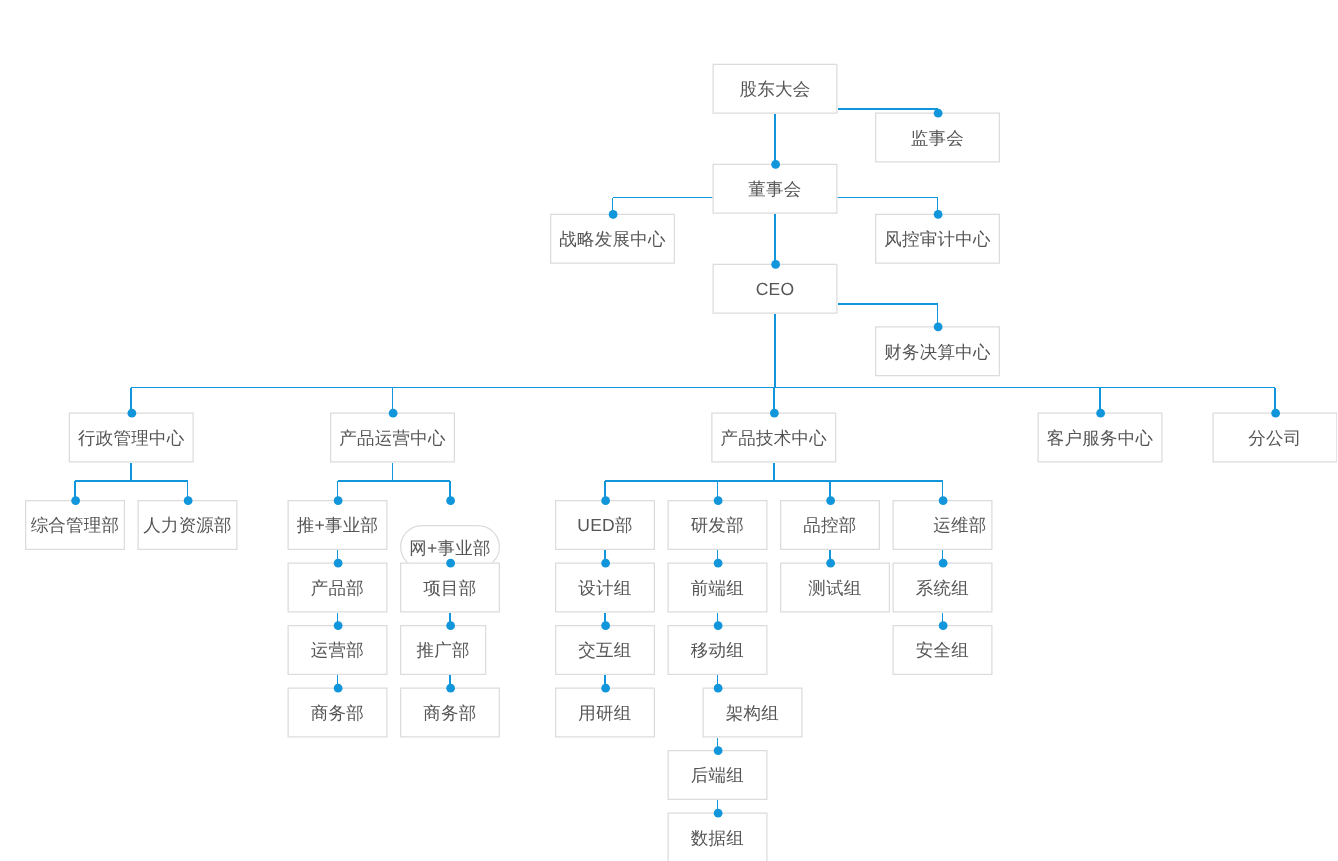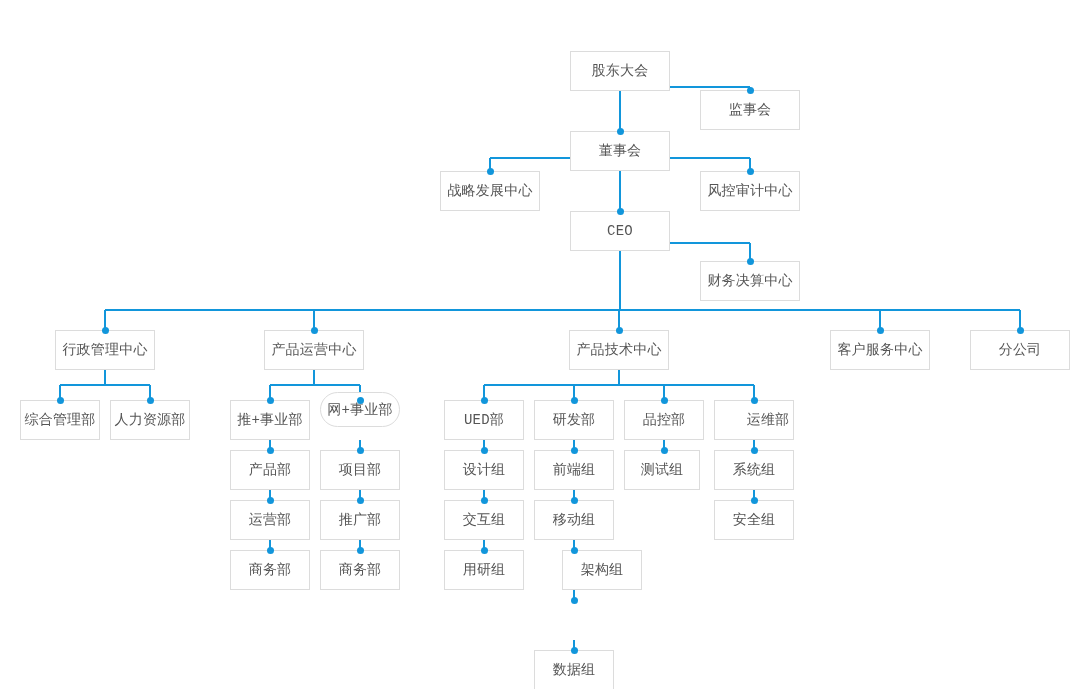--- a/index.html
+++ b/index.html
@@ -40,21 +40,20 @@
     background: #ffffff;
     display: flex;
     align-items: center;
     justify-content: center;
     color: #555555;
     font-size: 14px;
     line-height: 1;
     letter-spacing: 0.2px;
     white-space: nowrap;
     user-select: none;
-    font-family: Liberation Mono, monospace;
   }
   .node-label {
     display: block;
   }
   .dot {
     position: absolute;
     border-radius: 50%;
     background: #1296db;
   }
 </style>
@@ -160,27 +159,27 @@
       </div>
       <div class="node" style="left: 230px; top: 450px; width: 80px; height: 40px;">
         <span class="node-label">产品部</span>
       </div>
       <div class="node" style="left: 230px; top: 500px; width: 80px; height: 40px;">
         <span class="node-label">运营部</span>
       </div>
       <div class="node" style="left: 230px; top: 550px; width: 80px; height: 40px;">
         <span class="node-label">商务部</span>
       </div>
-      <div class="node" style="left: 320px; top: 392px; width: 80px; height: 35px; border-radius: 19px;">
+      <div class="node" style="left: 320px; top: 420px; width: 80px; height: 35px; border-radius: 19px;">
         <span class="node-label">网+事业部</span>
       </div>
       <div class="node" style="left: 320px; top: 450px; width: 80px; height: 40px;">
         <span class="node-label">项目部</span>
       </div>
-      <div class="node" style="left: 320px; top: 500px; width: 80px; height: 40px;">
+      <div class="node" style="left: 320px; top: 500px; width: 69px; height: 40px;">
         <span class="node-label">推广部</span>
       </div>
       <div class="node" style="left: 320px; top: 550px; width: 80px; height: 40px;">
         <span class="node-label">商务部</span>
       </div>
       <div class="node" style="left: 444px; top: 400px; width: 80px; height: 40px;">
         <span class="node-label">UED部</span>
       </div>
       <div class="node" style="left: 444px; top: 450px; width: 80px; height: 40px;">
         <span class="node-label">设计组</span>
@@ -196,27 +195,30 @@
       </div>
       <div class="node" style="left: 534px; top: 450px; width: 80px; height: 40px;">
         <span class="node-label">前端组</span>
       </div>
       <div class="node" style="left: 534px; top: 500px; width: 80px; height: 40px;">
         <span class="node-label">移动组</span>
       </div>
       <div class="node" style="left: 534px; top: 550px; width: 80px; height: 40px; margin-left: 28px;">
         <span class="node-label">架构组</span>
       </div>
+      <div class="node" style="left: 534px; top: 600px; width: 80px; height: 40px;">
+        <span class="node-label">后端组</span>
+      </div>
       <div class="node" style="left: 534px; top: 650px; width: 80px; height: 40px;">
         <span class="node-label">数据组</span>
       </div>
       <div class="node" style="left: 624px; top: 400px; width: 80px; height: 40px;">
         <span class="node-label">品控部</span>
       </div>
-      <div class="node" style="left: 624px; top: 450px; width: 76px; height: 40px;">
+      <div class="node" style="left: 624px; top: 450px; width: 88px; height: 40px;">
         <span class="node-label">测试组</span>
       </div>
       <div class="node" style="left: 714px; top: 400px; width: 80px; height: 40px; padding-left: 28px;">
         <span class="node-label">运维部</span>
       </div>
       <div class="node" style="left: 714px; top: 450px; width: 80px; height: 40px;">
         <span class="node-label">系统组</span>
       </div>
       <div class="node" style="left: 714px; top: 500px; width: 80px; height: 40px;">
         <span class="node-label">安全组</span>

